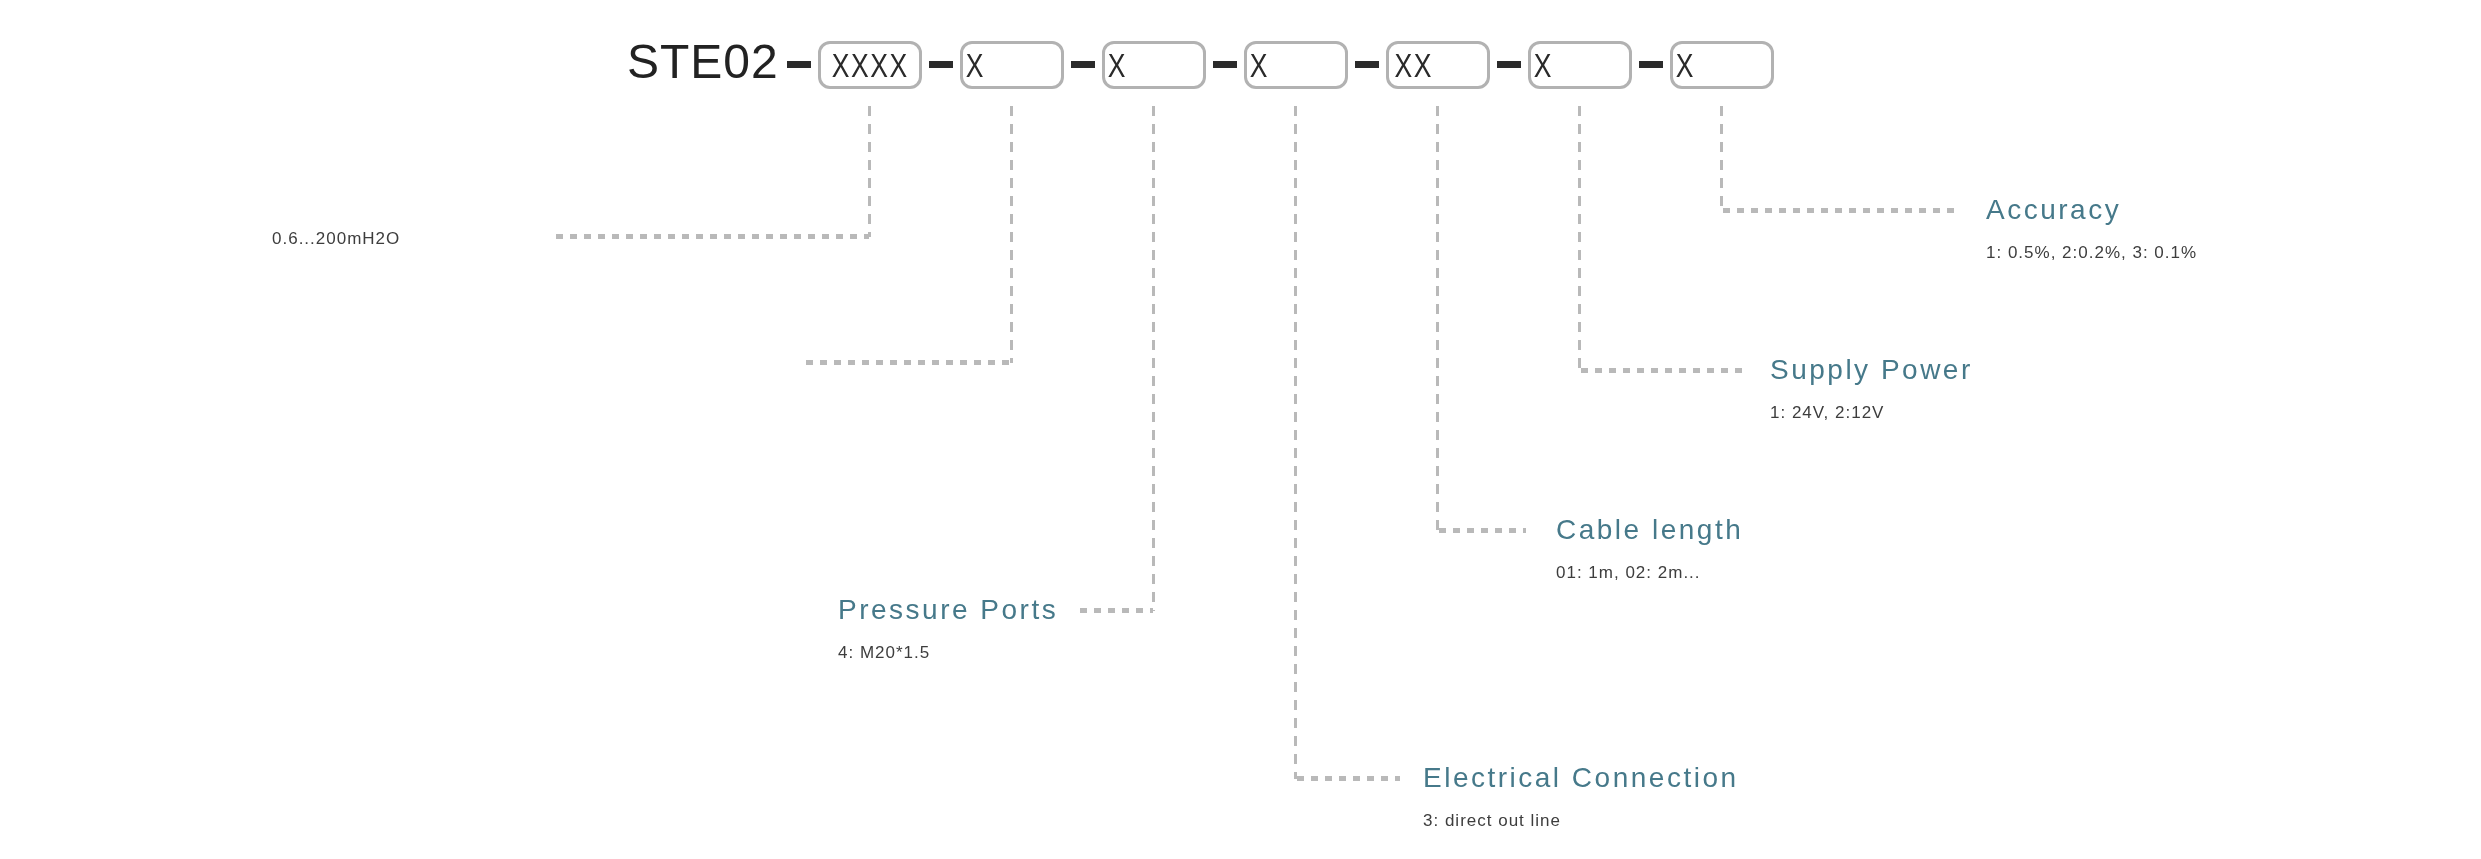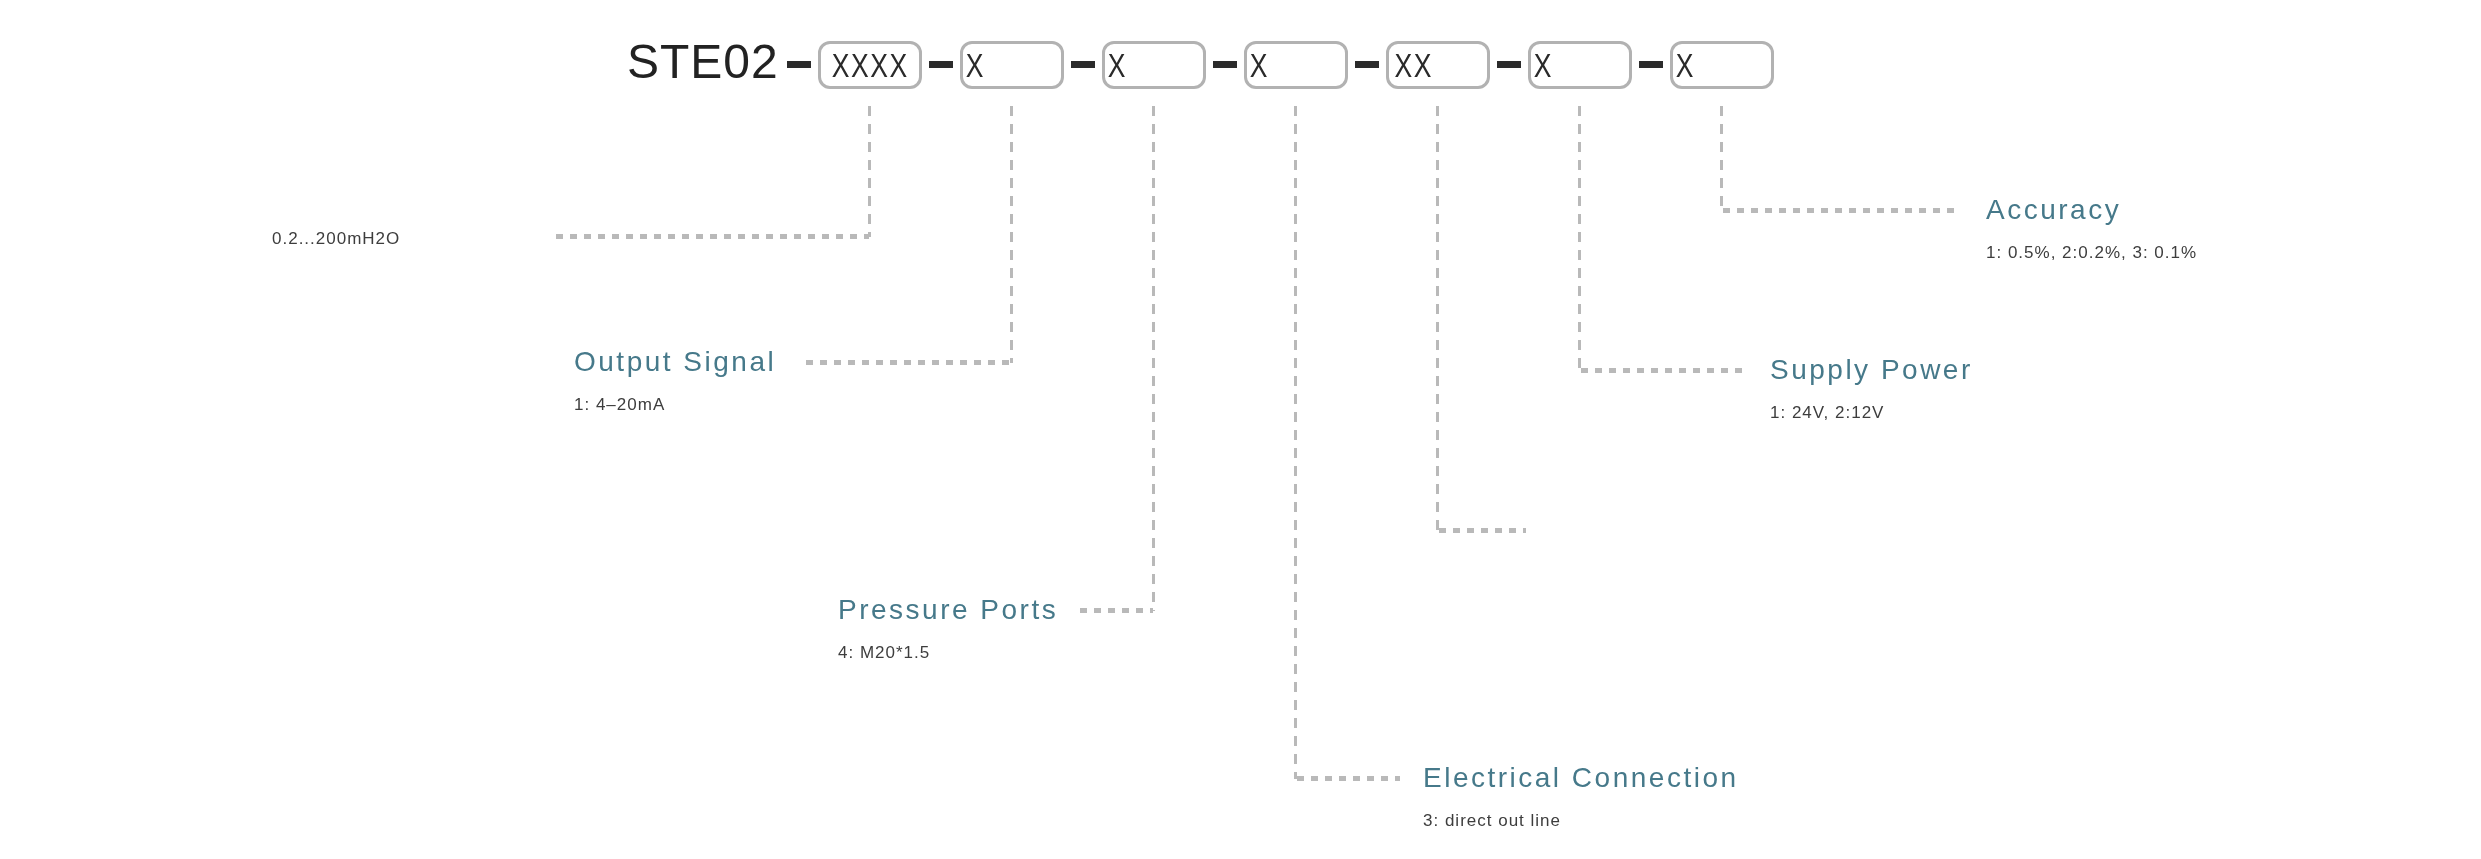--- a/index.html
+++ b/index.html
@@ -105,38 +105,38 @@
   <div class="vline" style="left:1436px;top:106px;height:425px"></div>
   <div class="hline" style="left:1439px;top:528px;width:87px"></div>
 
   <div class="vline" style="left:1578px;top:106px;height:265px"></div>
   <div class="hline" style="left:1581px;top:368px;width:163px"></div>
 
   <div class="vline" style="left:1720px;top:106px;height:105px"></div>
   <div class="hline" style="left:1723px;top:208px;width:237px"></div>
 
   <div class="field" style="left:272px;top:216px">
-    <div class="options">0.2...200mH2O</div>
+    <div class="options">0.6...200mH2O</div>
   </div>
 
-  <div class="field" style="left:574px;top:342px">
-    <div class="label">Output Signal</div>
-    <div class="options">1: 4–20mA</div>
-  </div>
 
   <div class="field" style="left:838px;top:590px">
     <div class="label">Pressure Ports</div>
     <div class="options">4: M20*1.5</div>
   </div>
 
   <div class="field" style="left:1423px;top:758px">
     <div class="label">Electrical Connection</div>
     <div class="options">3: direct out line</div>
   </div>
 
+  <div class="field" style="left:1556px;top:510px">
+    <div class="label">Cable length</div>
+    <div class="options">01: 1m, 02: 2m...</div>
+  </div>
 
   <div class="field" style="left:1770px;top:350px">
     <div class="label">Supply Power</div>
     <div class="options">1: 24V, 2:12V</div>
   </div>
 
   <div class="field" style="left:1986px;top:190px">
     <div class="label">Accuracy</div>
     <div class="options">1: 0.5%, 2:0.2%, 3: 0.1%</div>
   </div>

